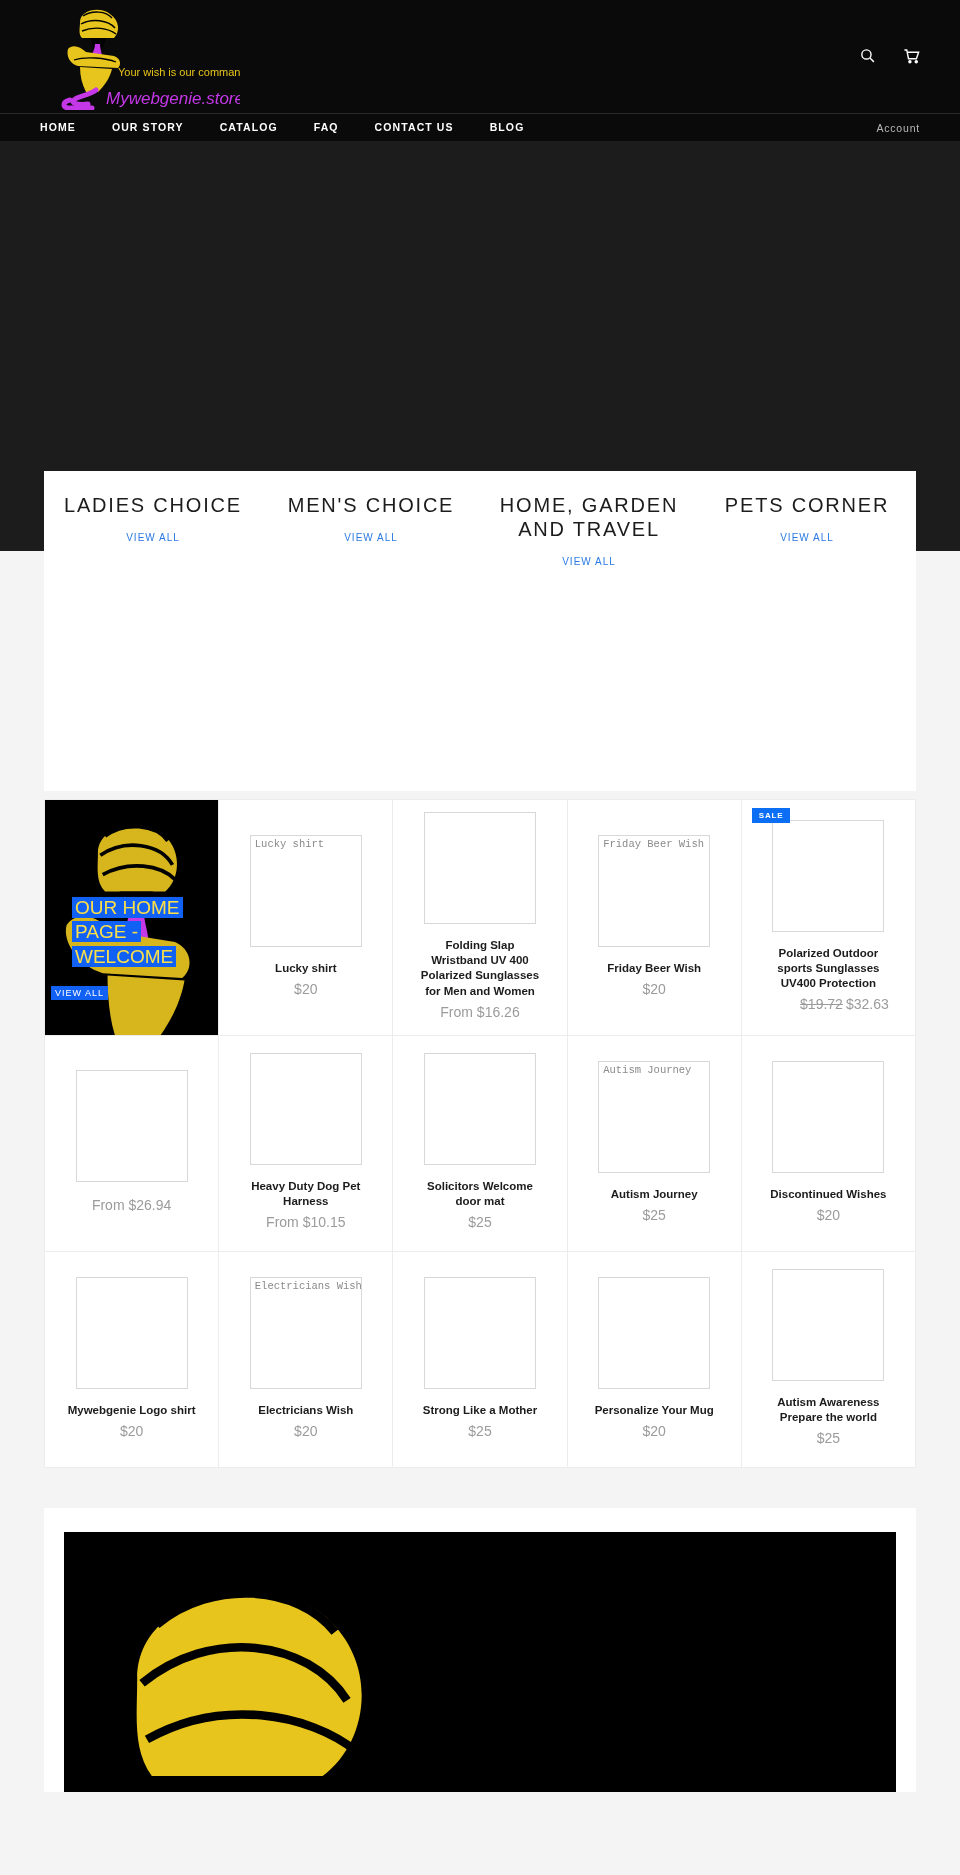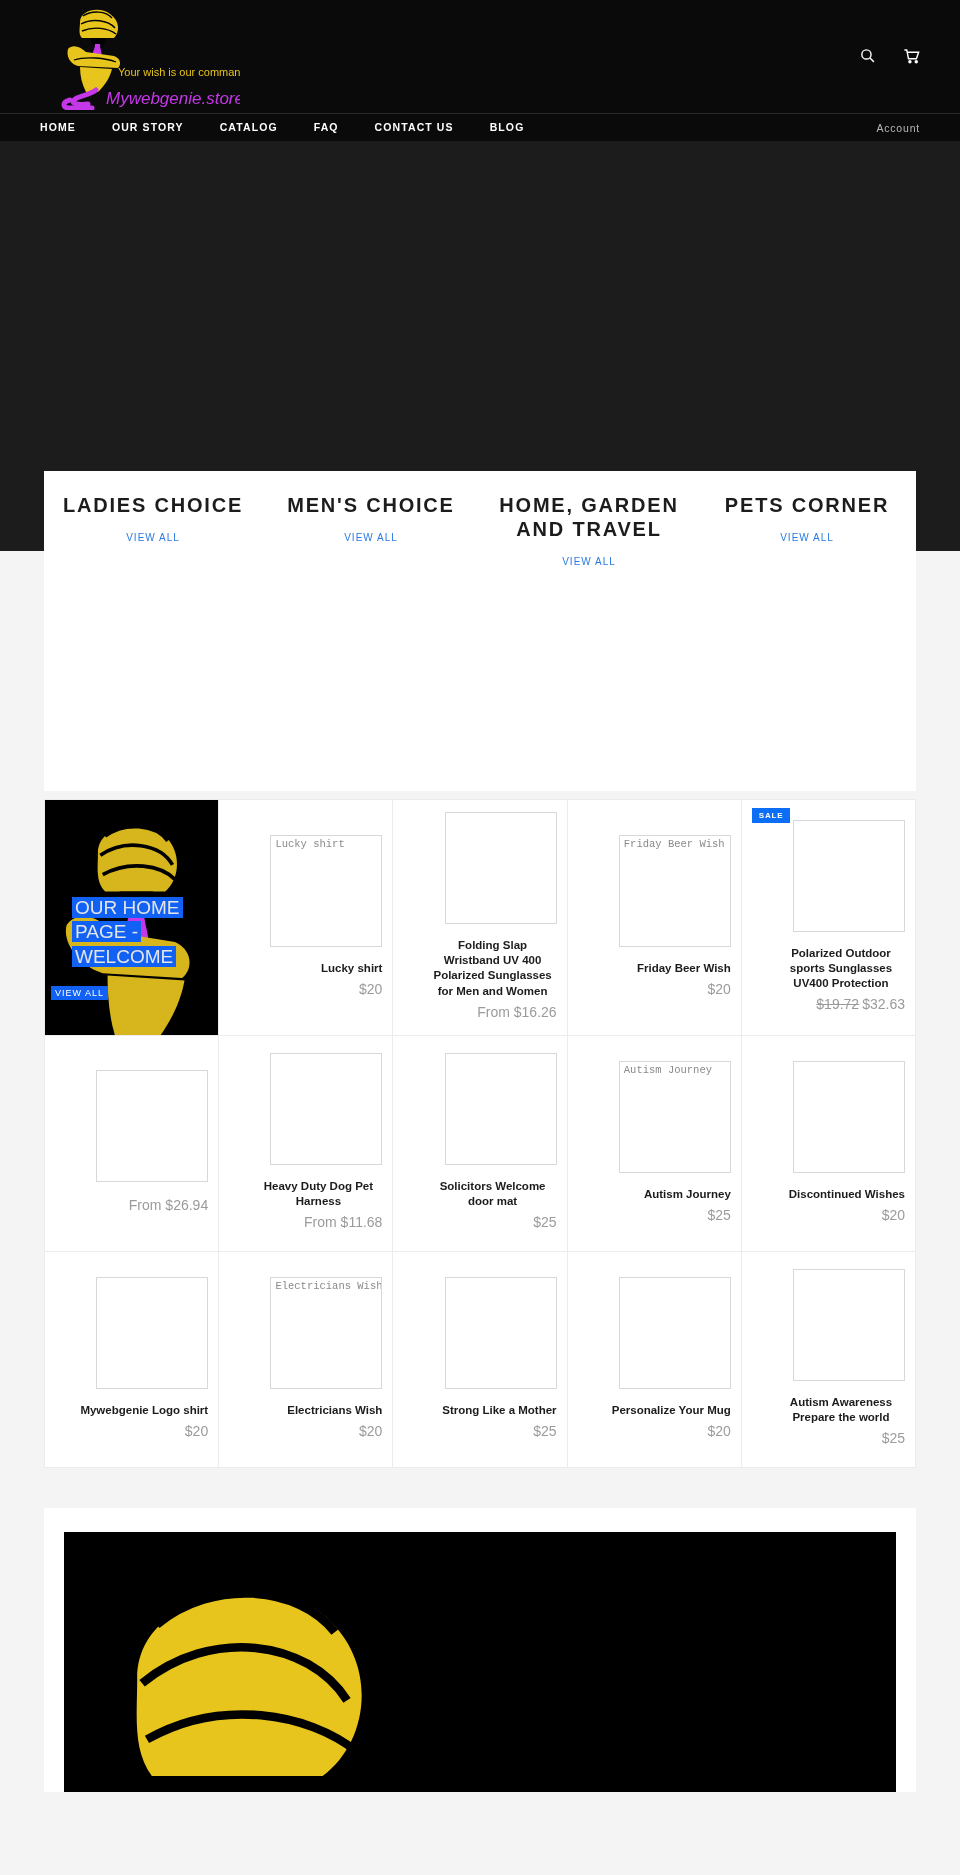--- a/index.html
+++ b/index.html
@@ -118,21 +118,21 @@
   .collection-tile {
     flex: 1;
     text-align: center;
     padding: 0 14px;
   }
   .collection-title {
     font-size: 20px;
     letter-spacing: 1.8px;
     line-height: 1.2;
     color: #1c1c1c;
-    font-weight: 700;
+    font-weight: 400;
     text-transform: uppercase;
     margin-bottom: 10px;
   }
   .collection-link {
     font-size: 10px;
     letter-spacing: 1px;
     color: #2a7ae2;
     text-decoration: none;
     text-transform: uppercase;
     display: inline-block;
@@ -151,21 +151,21 @@
     border-top: 1px solid #ececec;
     border-left: 1px solid #ececec;
   }
   .cell {
     border-right: 1px solid #ececec;
     border-bottom: 1px solid #ececec;
     min-height: 216px;
     padding: 12px 10px 14px;
     display: flex;
     flex-direction: column;
-    align-items: flex-end;
+    align-items: center;
     justify-content: center;
     position: relative;
     text-align: center;
     background: #ffffff;
   }
   .cell.promo {
     padding: 0;
     background: #000000;
     overflow: hidden;
     min-height: 216px;
@@ -226,21 +226,21 @@
     position: absolute;
     left: 0;
     top: 96px;
     width: 100%;
     padding: 0 6px;
   }
   .promo-heading {
     font-size: 19px;
     line-height: 1.28;
     font-weight: 400;
-    color: #e5e5e5;
+    color: #fde047;
     text-align: left;
     padding-left: 21px;
   }
   .promo-heading span {
     background: #1161f5;
     padding: 0 3px;
     box-decoration-break: clone;
     -webkit-box-decoration-break: clone;
   }
   .promo-link {
@@ -424,21 +424,21 @@
     </div>
 
     <div class="cell">
       <div class="img-ph"></div>
       <div class="p-price">From $26.94</div>
     </div>
 
     <div class="cell">
       <div class="img-ph"></div>
       <div class="p-title">Heavy Duty Dog Pet Harness</div>
-      <div class="p-price">From $11.68</div>
+      <div class="p-price">From $10.15</div>
     </div>
 
     <div class="cell">
       <div class="img-ph"></div>
       <div class="p-title">Solicitors Welcome door mat</div>
       <div class="p-price">$25</div>
     </div>
 
     <div class="cell">
       <div class="img-ph">Autism Journey</div>

